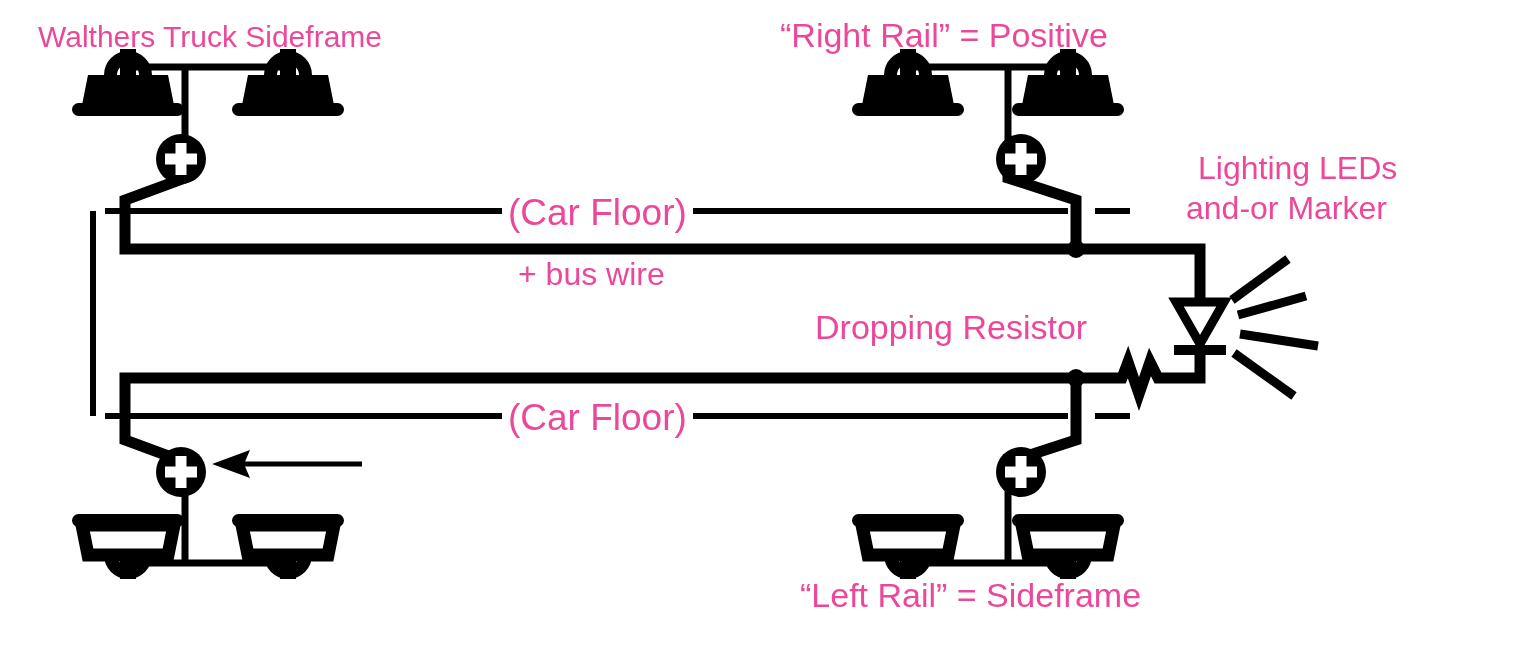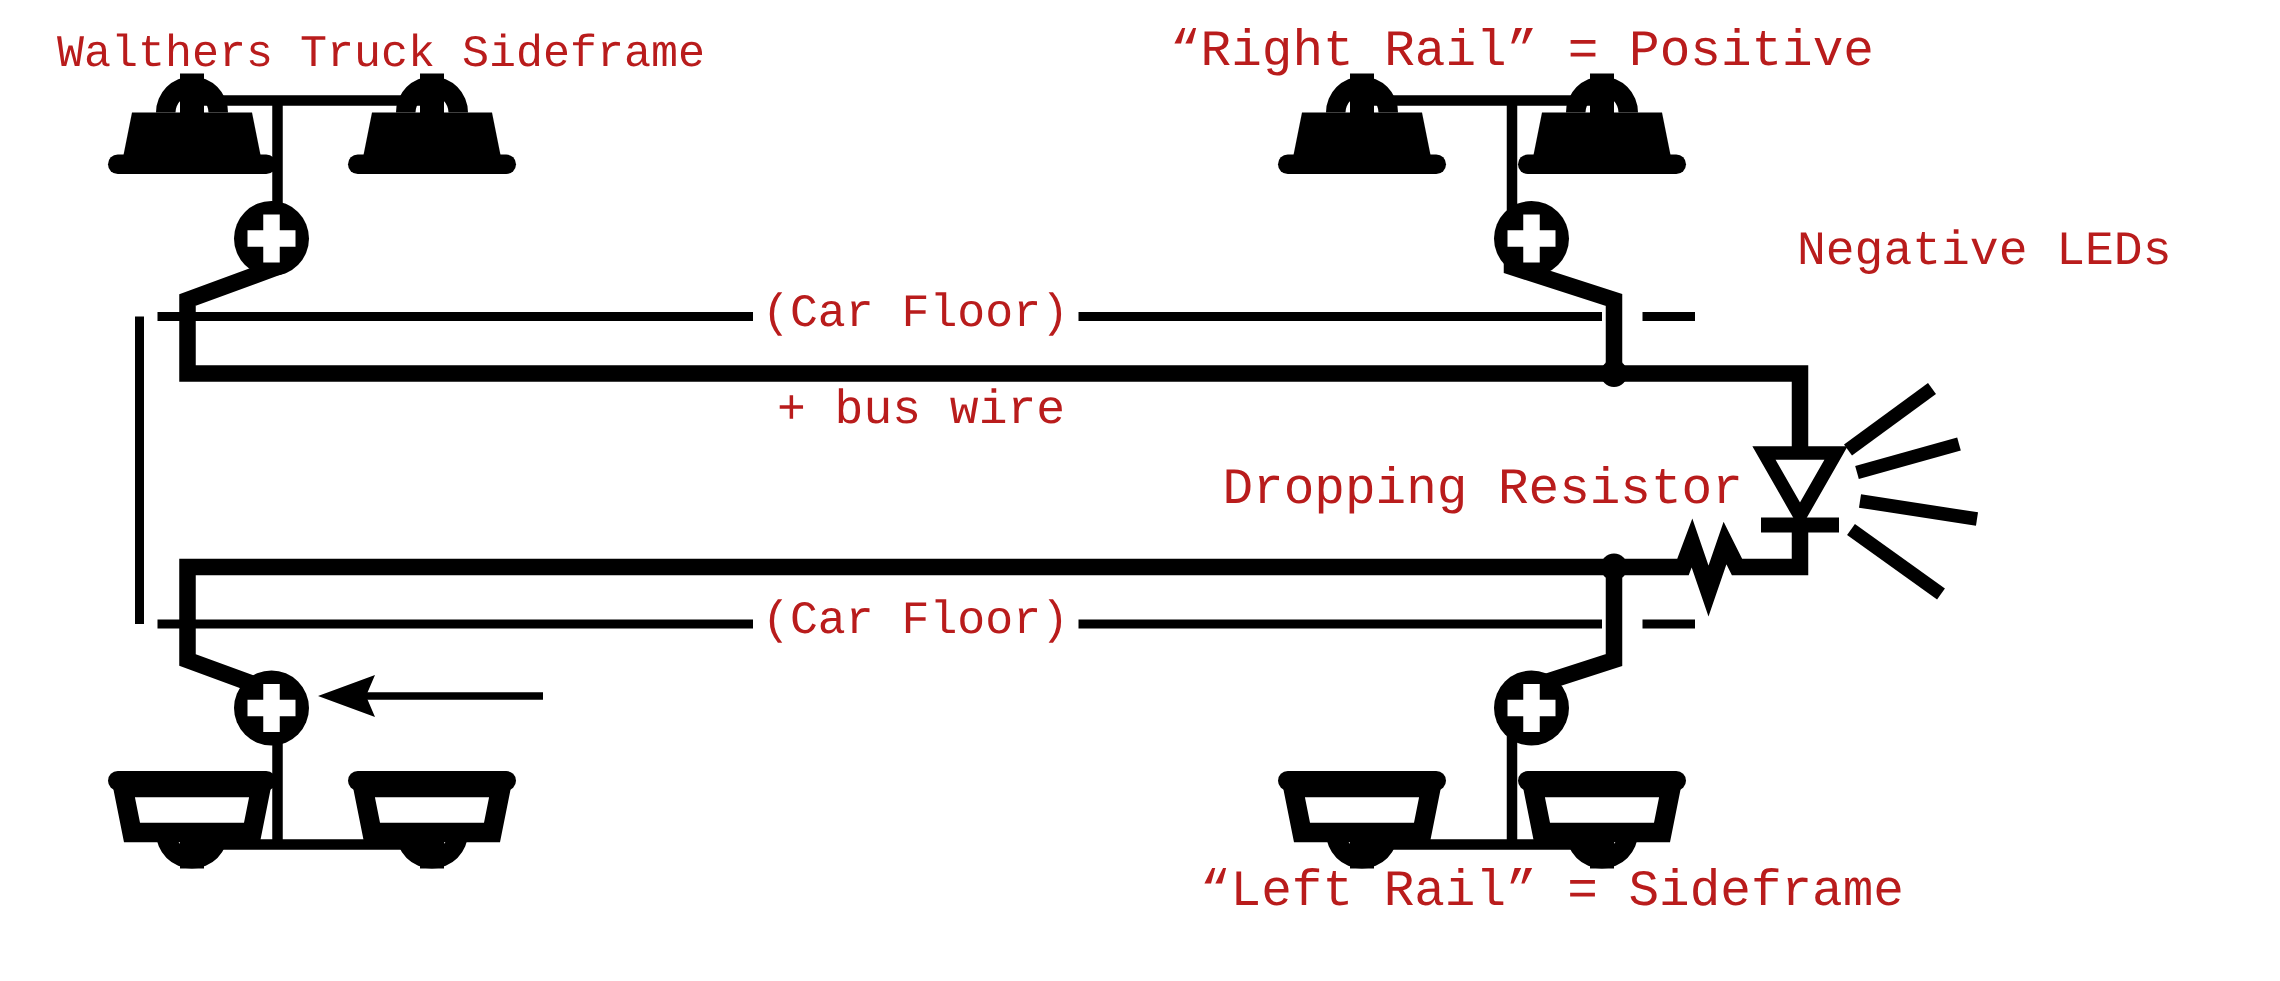--- a/index.html
+++ b/index.html
@@ -19,30 +19,30 @@
   }
   #diagram-svg {
     position: absolute;
     left: 0;
     top: 0;
     width: 1520px;
     height: 654px;
   }
   .lbl {
     position: absolute;
-    color: #b91c1c;
-    font-family: Liberation Mono, monospace;
+    color: #ec4899;
+    font-family: Liberation Sans, sans-serif;
     white-space: nowrap;
     line-height: 1;
     background: #ffffff;
   }
   .lbl-nobg { background: transparent; }
   .t-title     { font-size: 30px; }
   .t-rail      { font-size: 34px; }
-  .t-floor     { font-size: 31px; padding: 0 6px; text-align: right; }
+  .t-floor     { font-size: 37px; padding: 0 6px; text-align: right; }
   .t-bus       { font-size: 32px; padding: 0 6px; }
   .t-res       { font-size: 34px; }
   .t-led       { font-size: 32px; text-align: center; }
   .t-screw     { font-size: 27px; padding: 0 4px; }
 </style>
 </head>
 <body>
 
 <div id="diagram-root">
 
@@ -172,19 +172,20 @@
 
   <div class="lbl t-floor" style="left:502px; top:194px;">(Car Floor)</div>
 
   <div class="lbl t-bus lbl-nobg" style="left:512px; top:258px;">+ bus wire</div>
 
   <div class="lbl t-res lbl-nobg" style="left:815px; top:310px;">Dropping Resistor</div>
 
 
   <div class="lbl t-floor" style="left:502px; top:399px;">(Car Floor)</div>
 
-  <div class="lbl t-led lbl-nobg" style="left:1198px; top:152px;">Negative LEDs</div>
+  <div class="lbl t-led lbl-nobg" style="left:1198px; top:152px;">Lighting LEDs</div>
 
+  <div class="lbl t-led lbl-nobg" style="left:1186px; top:192px;">and-or Marker</div>
 
 
   <div class="lbl t-rail lbl-nobg" style="left:800px; top:578px;">“Left Rail” = Sideframe</div>
 
 </div>
 
 </body></html>

